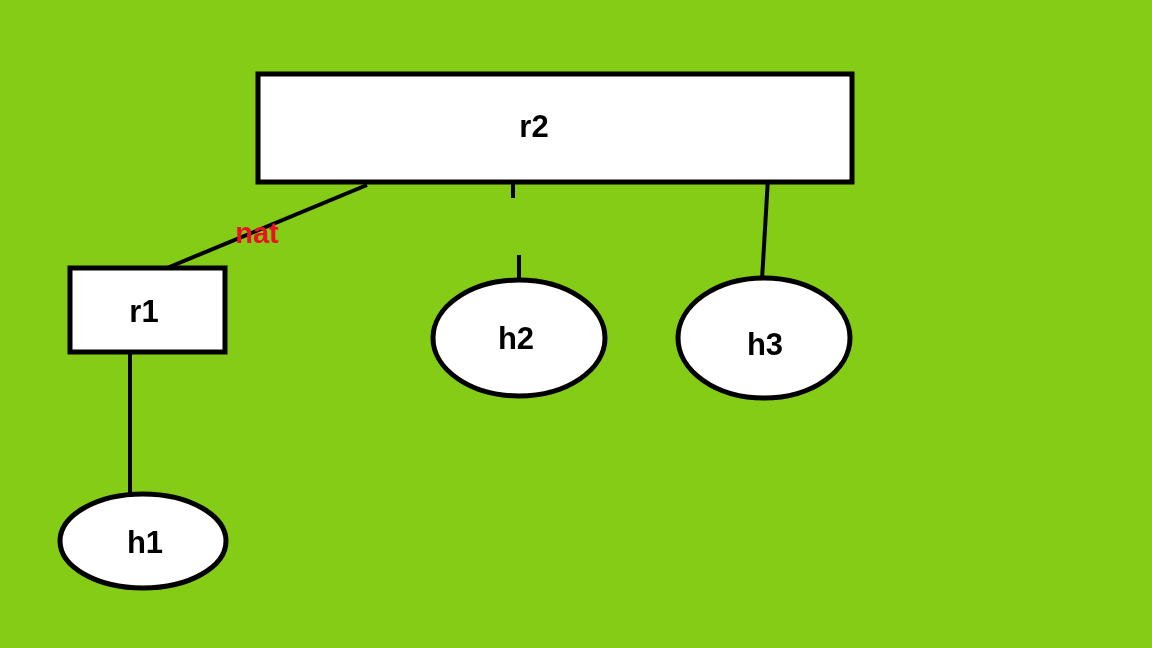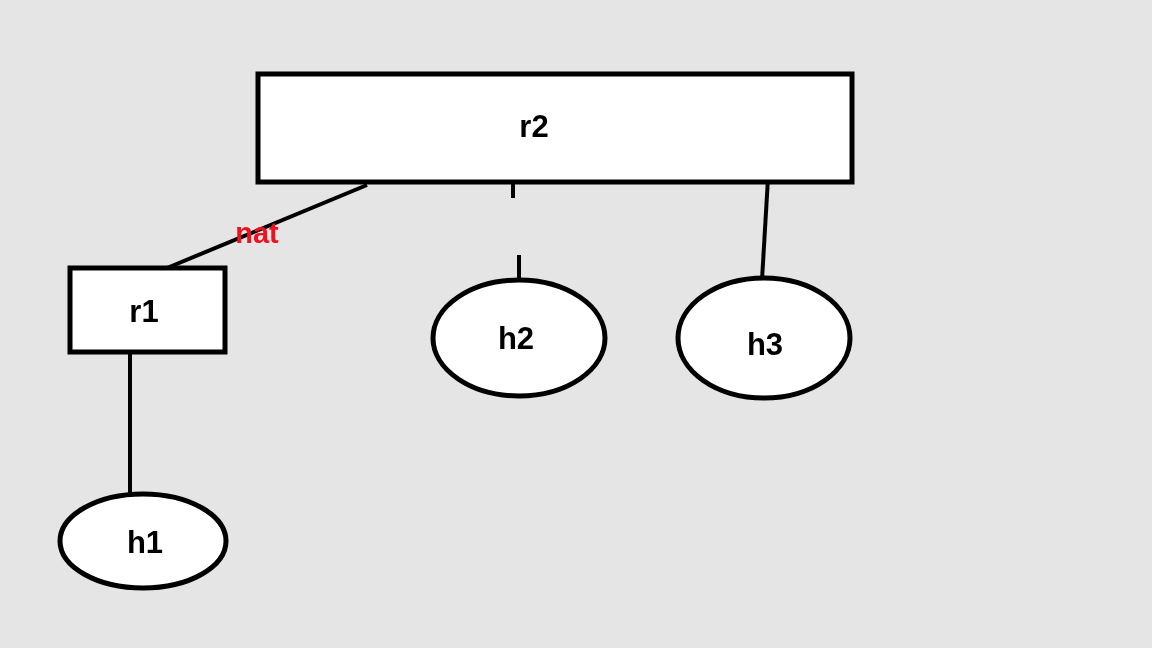--- a/index.html
+++ b/index.html
@@ -11,21 +11,21 @@
   body {
     width: 1152px;
     height: 648px;
     font-family: "Liberation Sans", sans-serif;
     overflow: hidden;
   }
   #canvas-wrap {
     position: relative;
     width: 1152px;
     height: 648px;
-    background: #e5e5e5;
+    background: #84cc16;
   }
   svg#diagram {
     display: block;
     width: 1152px;
     height: 648px;
   }
   .node-shape {
     fill: #ffffff;
     stroke: #000000;
     stroke-width: 5;

